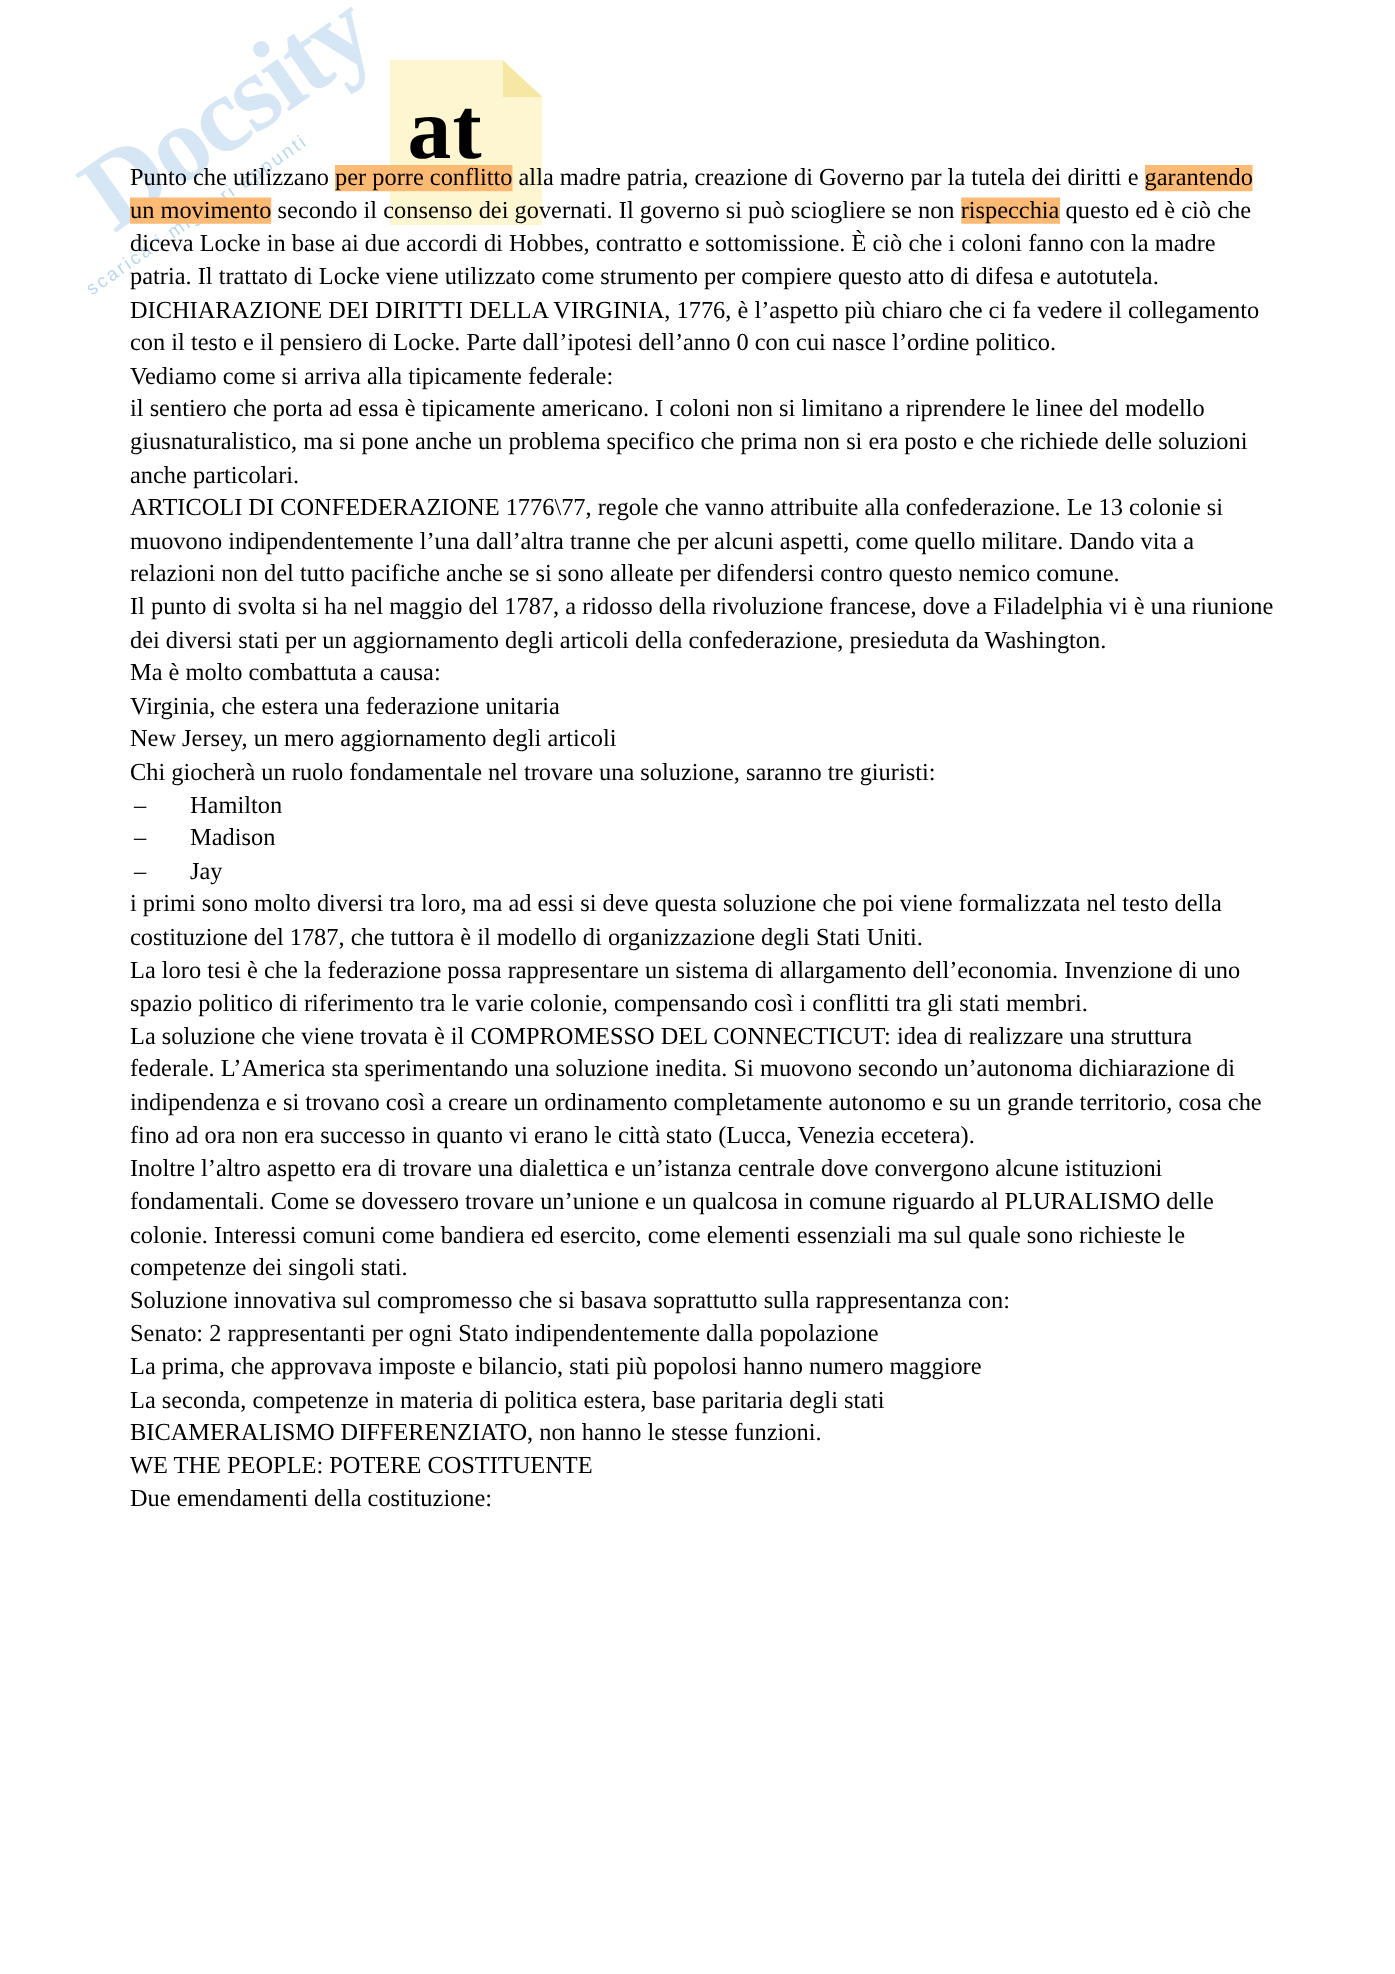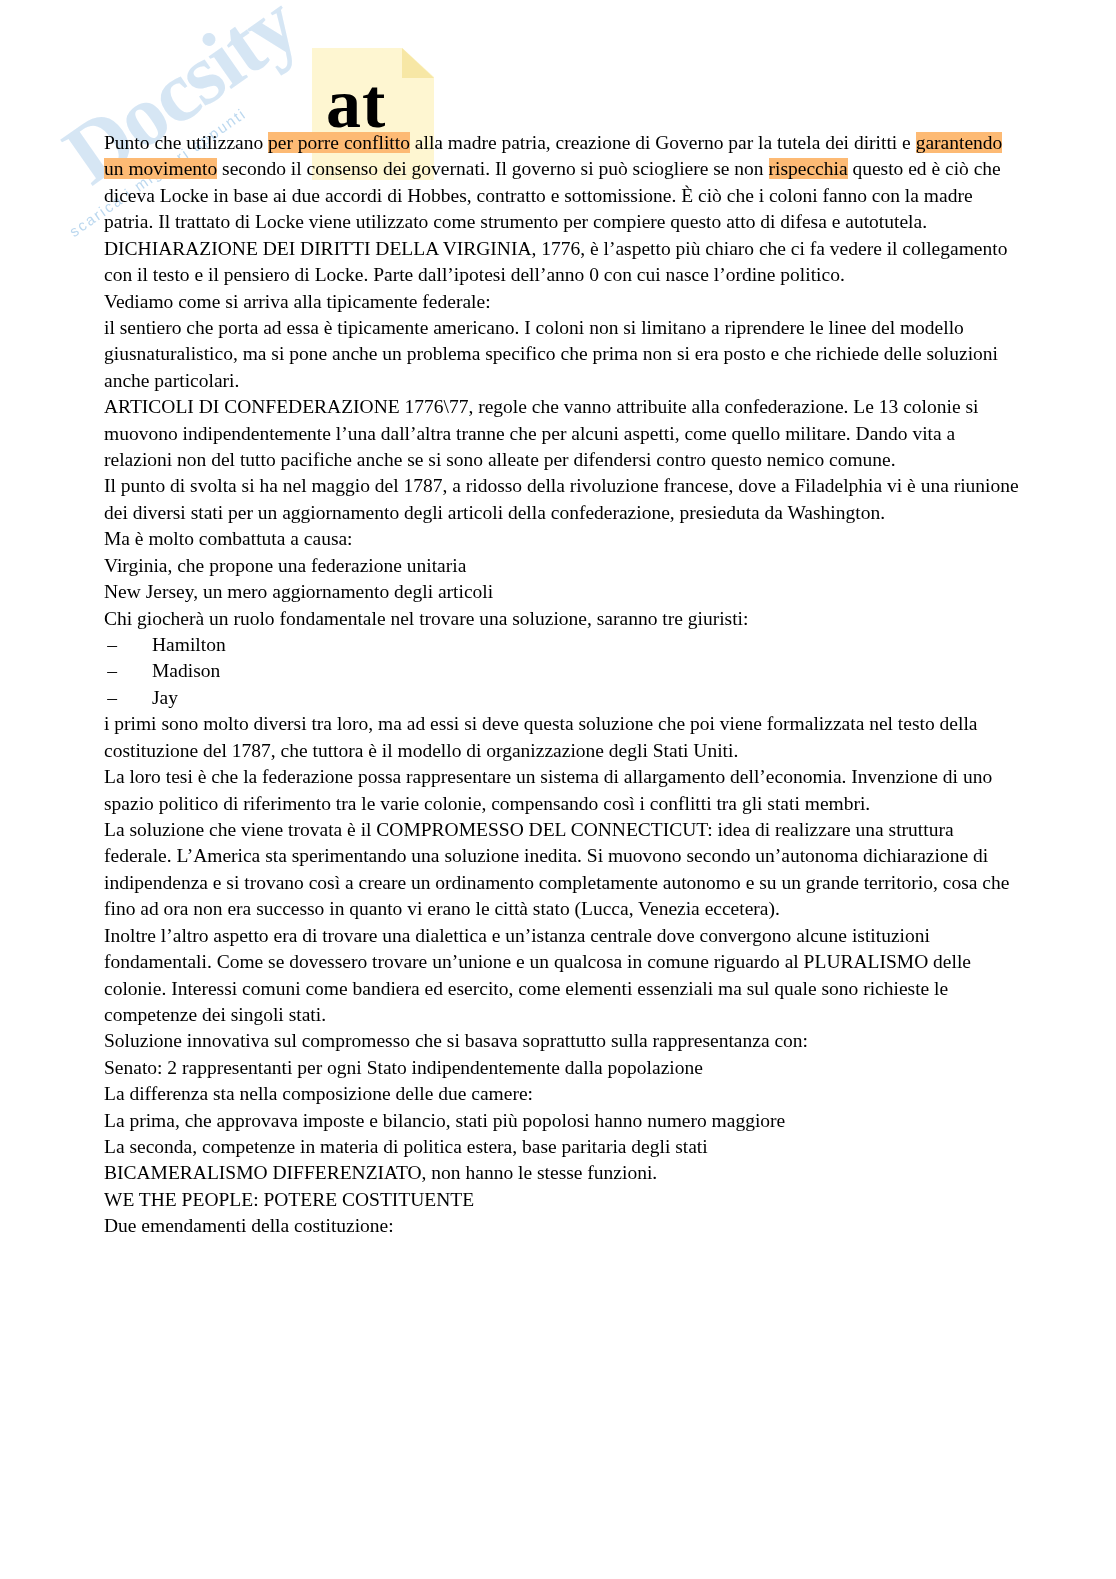--- a/index.html
+++ b/index.html
@@ -136,37 +136,36 @@
 
   <div class="content">
     <div id="block-top">
         <p><span>Punto che utilizzano </span><span class="hl">per porre conflitto</span><span> alla madre patria, creazione di Governo par la tutela dei diritti e </span><span class="hl">garantendo un movimento</span><span> secondo il consenso dei governati.  Il governo si può sciogliere se non </span><span class="hl">rispecchia</span><span> questo ed è ciò che diceva Locke in base ai due accordi di Hobbes, contratto e sottomissione. È ciò che i coloni fanno con la madre patria. Il trattato di Locke viene utilizzato come strumento per compiere questo atto di difesa e autotutela.</span></p>
         <p><span>DICHIARAZIONE DEI DIRITTI DELLA VIRGINIA, 1776, è l’aspetto più chiaro che ci fa vedere il collegamento con il testo e il pensiero di Locke. Parte dall’ipotesi dell’anno 0 con cui nasce l’ordine politico.</span></p>
         <p><span>Vediamo come si arriva alla tipicamente federale:</span></p>
         <p><span>il sentiero che porta ad essa è tipicamente americano. I coloni non si limitano a riprendere le linee del modello giusnaturalistico, ma si pone anche un problema specifico che prima non si era posto e che richiede delle soluzioni anche particolari.</span></p>
         <p><span>ARTICOLI DI CONFEDERAZIONE 1776\77, regole che vanno attribuite alla confederazione. Le 13 colonie si muovono indipendentemente l’una dall’altra tranne che per alcuni aspetti, come quello militare. Dando vita a relazioni non del tutto pacifiche anche se si sono alleate per difendersi contro questo nemico comune.</span></p>
         <p><span>Il punto di svolta si ha nel maggio del 1787, a ridosso della rivoluzione francese, dove a Filadelphia vi è una riunione dei diversi stati per un aggiornamento degli articoli della confederazione, presieduta da Washington.</span></p>
         <p><span>Ma è molto combattuta a causa:</span></p>
-        <p><span>Virginia, che propone una federazione unitaria</span></p>
+        <p><span>Virginia, che estera una federazione unitaria</span></p>
         <p><span>New Jersey, un mero aggiornamento degli articoli</span></p>
         <p><span>Chi giocherà un ruolo fondamentale nel trovare una soluzione, saranno tre giuristi:</span></p>
       </div>
     <ul class="dashlist" id="jurists-list">
         <li><span class="dash">–</span><span>Hamilton</span></li>
         <li><span class="dash">–</span><span>Madison</span></li>
         <li><span class="dash">–</span><span>Jay</span></li>
       </ul>
     <div id="block-bottom">
         <p><span>i primi sono molto diversi tra loro, ma ad essi si deve questa soluzione che poi viene formalizzata nel testo della costituzione del 1787, che tuttora è il modello di organizzazione degli Stati Uniti.</span></p>
         <p><span>La loro tesi è che la federazione possa rappresentare un sistema di allargamento dell’economia. Invenzione di uno spazio politico di riferimento tra le varie colonie, compensando così i conflitti tra gli stati membri.</span></p>
         <p><span>La soluzione che viene trovata è il COMPROMESSO DEL CONNECTICUT: idea di realizzare una struttura federale. L’America sta sperimentando una soluzione inedita. Si muovono secondo un’autonoma dichiarazione di indipendenza e si trovano così a creare un ordinamento completamente autonomo e su un grande territorio, cosa che fino ad ora non era successo in quanto vi erano le città stato (Lucca, Venezia eccetera).</span></p>
         <p><span>Inoltre l’altro aspetto era di trovare una dialettica e un’istanza centrale dove convergono alcune istituzioni fondamentali. Come se dovessero trovare un’unione e un qualcosa in comune riguardo al PLURALISMO delle colonie. Interessi comuni come bandiera ed esercito, come elementi essenziali ma sul quale sono richieste le competenze dei singoli stati.</span></p>
         <p><span>Soluzione innovativa sul compromesso che si basava soprattutto sulla rappresentanza con:</span></p>
         <p><span>Senato: 2 rappresentanti per ogni Stato indipendentemente dalla popolazione</span></p>
-        <p><span>La differenza sta nella composizione delle due camere:</span></p>
         <p><span>La prima, che approvava imposte e bilancio, stati più popolosi hanno numero maggiore</span></p>
         <p><span>La seconda, competenze in materia di politica estera, base paritaria degli stati</span></p>
         <p><span>BICAMERALISMO DIFFERENZIATO, non hanno le stesse funzioni.</span></p>
         <p><span>WE THE PEOPLE: POTERE COSTITUENTE</span></p>
         <p><span>Due emendamenti della costituzione:</span></p>
       </div>
   </div>
 
 </div>
 

